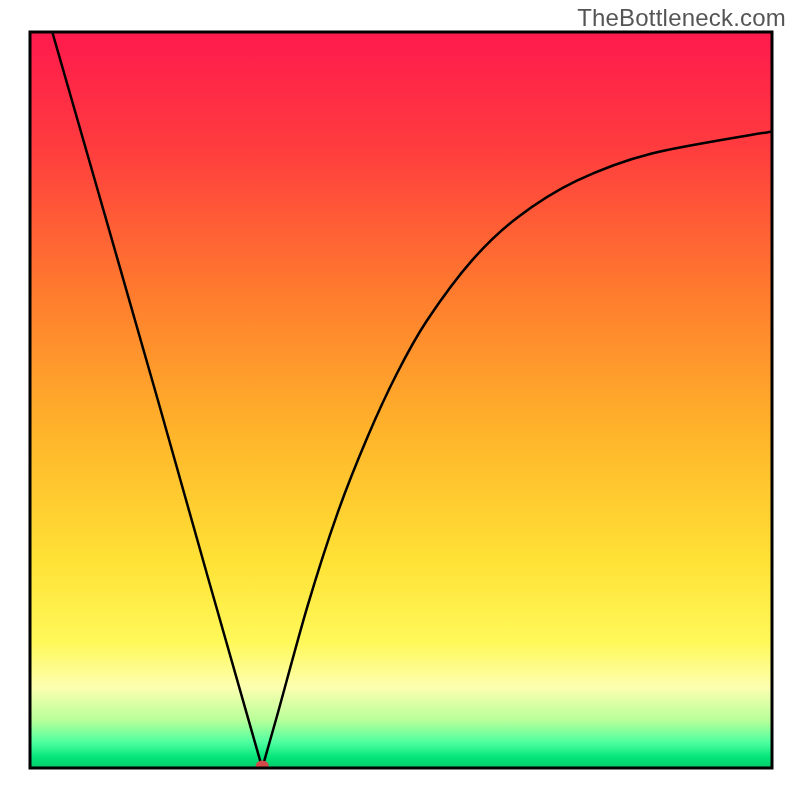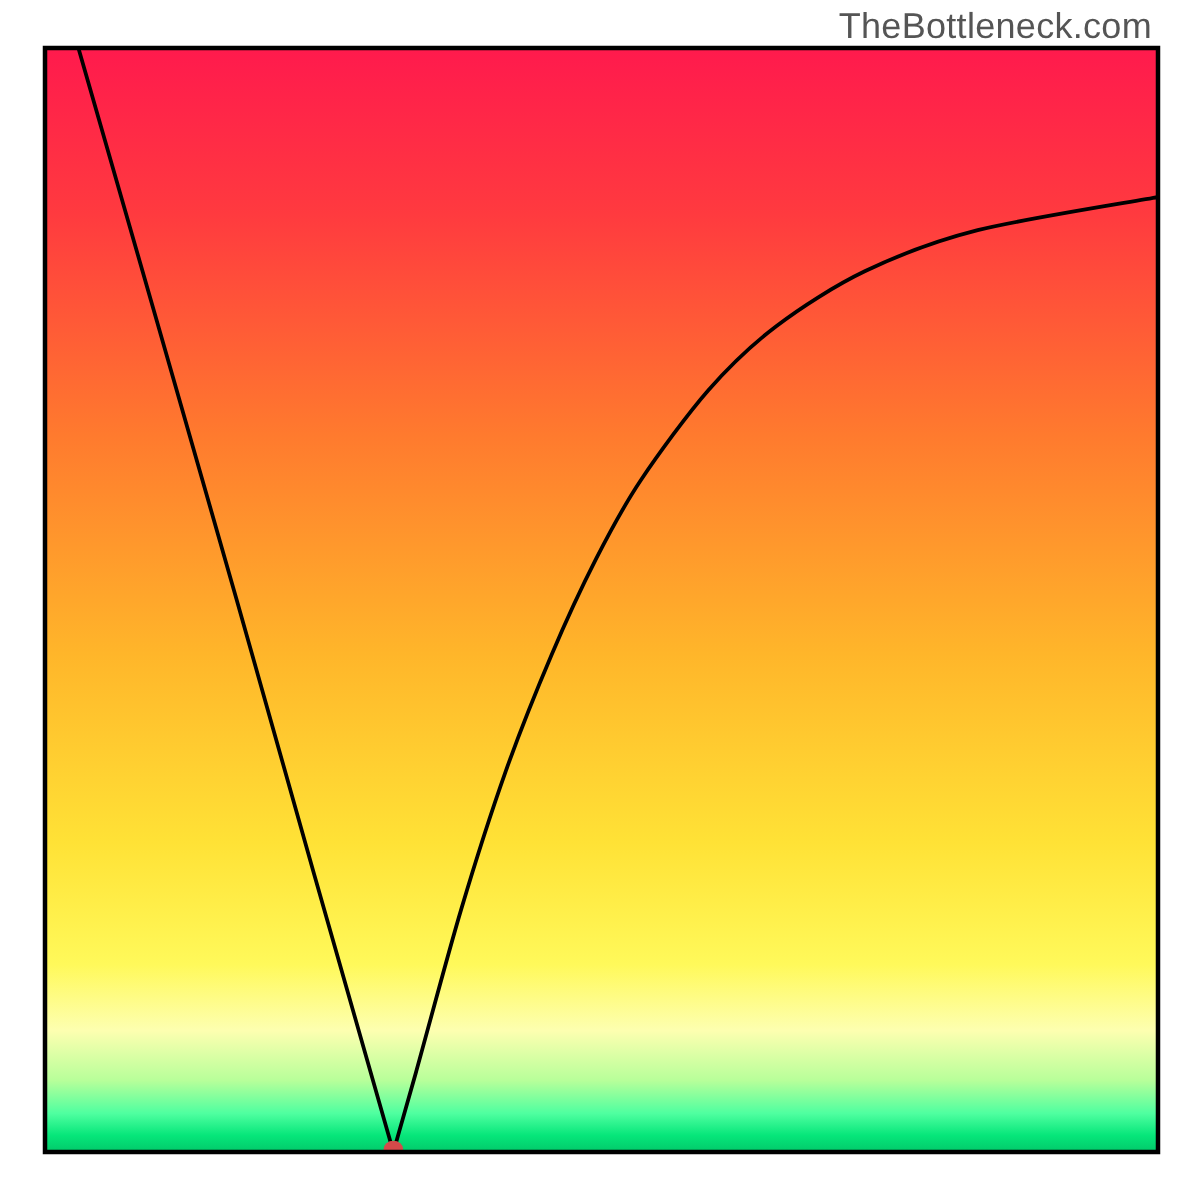--- a/index.html
+++ b/index.html
@@ -12,21 +12,21 @@
     font-family: Arial, Helvetica, sans-serif;
   }
   .container {
     position: relative;
     width: 800px;
     height: 800px;
   }
   .watermark {
     position: absolute;
     top: 4px;
-    right: 32px;
+    right: 14px;
     font-size: 24px;
     font-weight: 400;
     color: #555555;
     font-family: Arial, Helvetica, sans-serif;
     letter-spacing: 0.2px;
   }
   svg {
     display: block;
     position: absolute;
     top: 0;

